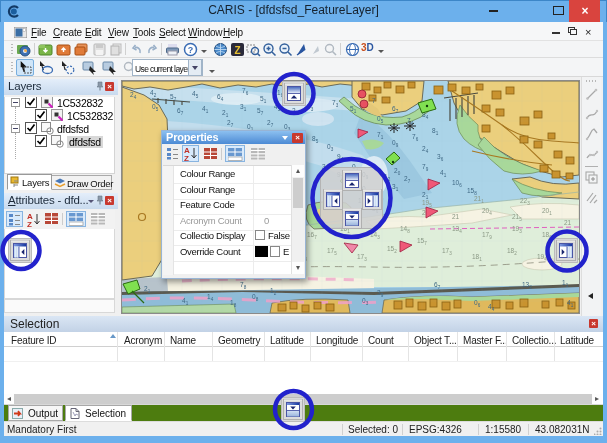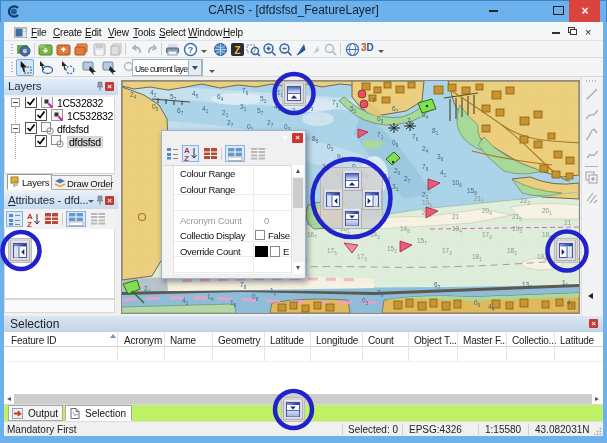--- a/index.html
+++ b/index.html
@@ -34,30 +34,30 @@
 #map { left:121px; top:80px; width:459px; height:234px; border:1px solid #8a8a8a; background:#aed5e9; }
 #rtoolbar { left:581px; top:77px; width:20px; height:239px; background:#f2f3f4; border-left:1px solid #ddd; }
 
 #selpanel { left:4px; top:316px; width:599px; height:120px; background:#fff; }
 #sel-hdr { position:absolute; left:0; top:0; width:599px; height:16px; background:linear-gradient(#dae6f4,#c2d2e6); font-size:12px; color:#222; padding:1px 0 0 6px; }
 #sel-cols { position:absolute; left:0; top:16px; width:599px; height:15px; background:#fff; border-bottom:1px solid #d0d0d0; }
 .colh { position:absolute; top:3px; font-size:10px; letter-spacing:-0.2px; color:#222; }
 .colsep { position:absolute; top:0; width:1px; height:15px; background:#e4e4e4; }
 #sel-body { position:absolute; left:0; top:31px; width:599px; height:47px; background:#fff; }
 #hscroll { position:absolute; left:0; top:78px; width:599px; height:10px; background:#fff; }
-#tabsrow { position:absolute; left:0; top:88px; width:599px; height:17px; background:#bef264; border-top:1px solid #d8d8d8; }
+#tabsrow { position:absolute; left:0; top:88px; width:599px; height:17px; background:#4d7c0f; border-top:1px solid #d8d8d8; }
 .btab { position:absolute; top:0px; height:16px; background:#fcfcfc; border:1px solid #a8a8a8; font-size:10px; color:#111; padding:2px 6px 0 19px; }
 #statusbar { left:4px; top:421px; width:599px; height:15px; background:#f0f0f0; border-top:1px solid #dcdcdc; font-size:10px; color:#222; }
 .stsep { position:absolute; top:2px; width:1px; height:11px; background:#d0d0d0; }
 
 #props { left:161px; top:130px; width:145px; height:149px; background:#f0f0f0; border:1px solid #98b4d4; box-shadow:2px 3px 6px rgba(0,0,0,0.4); }
 #props-title { position:absolute; left:0; top:0; width:143px; height:13px; background:linear-gradient(#8cc0f0,#4c8ad4); color:#fff; font-size:11px; letter-spacing:-0.2px; font-weight:bold; padding:0 0 0 4px; line-height:13px; }
 #props-tb { position:absolute; left:0; top:13px; width:143px; height:21px; background:#f0f0f0; }
 #props-list { position:absolute; left:1px; top:34px; width:128px; height:109px; background:#fff; border-top:1px solid #d8d8d8; }
-.prow { position:absolute; left:0; width:128px; height:29px; border-bottom:1px solid #ececec; font-size:9.5px; letter-spacing:-0.3px; color:#111;text-decoration:underline; }
+.prow { position:absolute; left:0; width:128px; height:18px; border-bottom:1px solid #ececec; font-size:9.5px; letter-spacing:-0.3px; color:#111;text-decoration:underline; }
 .prow .lab { position:absolute; left:17px; top:2px; white-space:nowrap; }
 #props-scroll { position:absolute; left:129px; top:34px; width:12px; height:109px; background:#f0f0f0; border-left:1px solid #e0e0e0; }
 </style>
 </head>
 <body>
 <div id="win">
 
   <div class="abs" id="titlebar"></div>
   <div class="abs" id="borderL"></div>
   <div class="abs" id="borderR"></div>
@@ -731,20 +731,21 @@
         <circle cx="6.5" cy="1.5" r="1" fill="#aaa"></circle>
         <circle cx="3.5" cy="4.5" r="1" fill="#aaa"></circle>
         <circle cx="6.5" cy="4.5" r="1" fill="#aaa"></circle>
         <circle cx="0.5" cy="7.5" r="1" fill="#aaa"></circle>
         <circle cx="3.5" cy="7.5" r="1" fill="#aaa"></circle>
         <circle cx="6.5" cy="7.5" r="1" fill="#aaa"></circle>
       </svg>
   </div>
 
   <div class="abs" id="props">
+    <div id="props-title">Properties</div>
     <div class="abs" style="left:120px;top:5px;width:0;height:0;border-left:3.5px solid transparent;border-right:3.5px solid transparent;border-top:4px solid #fff"></div>
     <div class="redx" style="left:130px;top:2px;width:11px;height:10px;line-height:10px">×</div>
     <div id="props-tb">
       <svg class="abs" style="left:4px;top:3px" width="13" height="13" viewBox="0 0 13 13">
           <rect x="1" y="1" width="4" height="3" fill="#5888c8"></rect>
           <rect x="1" y="6" width="4" height="3" fill="#5888c8"></rect>
           <rect x="1" y="10" width="4" height="2.5" fill="#5888c8"></rect>
           <path d="M7 2.5h5M7 7.5h5M7 11.5h5" stroke="#888"></path>
         </svg>
       <div class="abs" style="left:20px;top:1px;width:17px;height:17px;background:#d8eafc;border:1px solid #88b4e0"></div>
@@ -769,20 +770,23 @@
           <rect x="0" y="6.5" width="14" height="5" fill="#b8b8b8"></rect>
           <path d="M7 0v12M0 2.5h14M0 9h14" stroke="#fff"></path>
         </svg>
     </div>
     <div id="props-list">
       <div class="prow" style="top:0">
           <span class="lab">Colour Range</span>
         </div>
       <div class="prow" style="top:15.5px">
           <span class="lab">Colour Range</span>
+        </div>
+      <div class="prow" style="top:31px">
+          <span class="lab">Feature Code</span>
         </div>
       <div class="prow" style="top:46.5px">
           <span class="lab" style="color:#9a9a9a">Acronym Count</span>
           <span class="abs" style="left:101px;top:2px;color:#9a9a9a">0</span>
         </div>
       <div class="prow" style="top:62px">
           <span class="lab">Collectio Display</span>
         <span class="abs" style="left:92px;top:2px;width:10px;height:10px;background:#fff;border:1px solid #888"></span>
         <span class="abs" style="left:105px;top:2px">False</span>
         </div>

